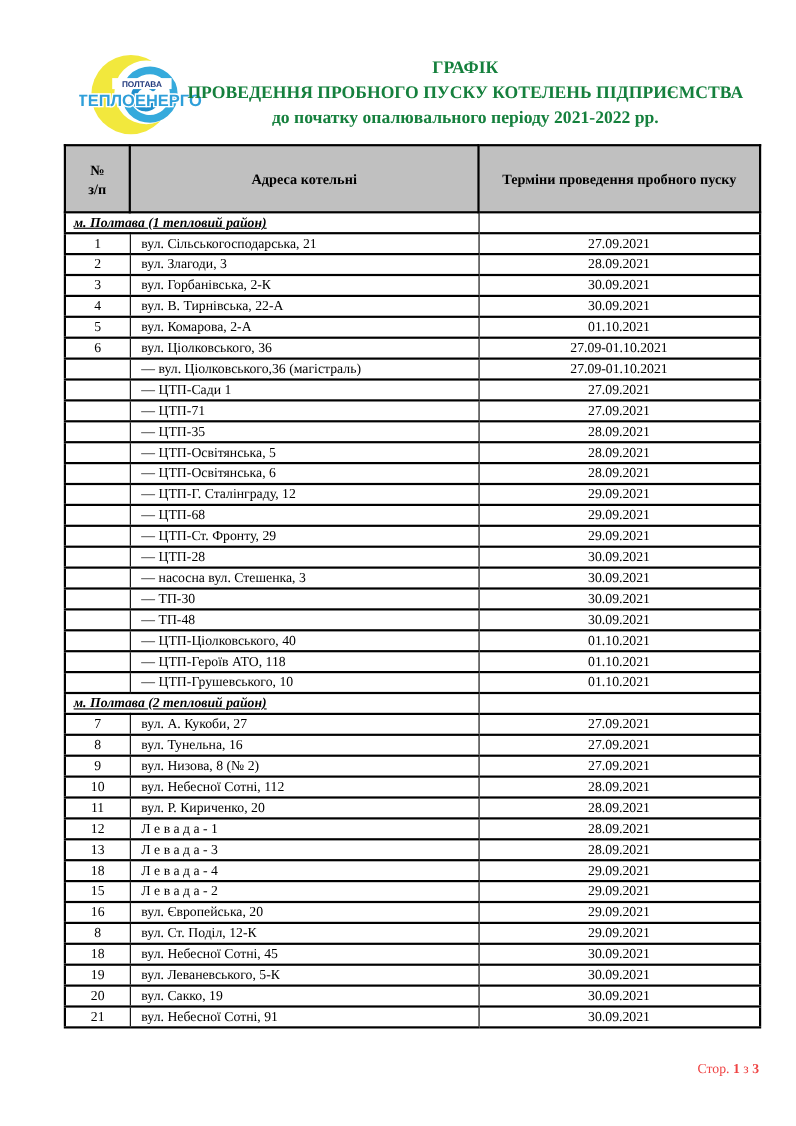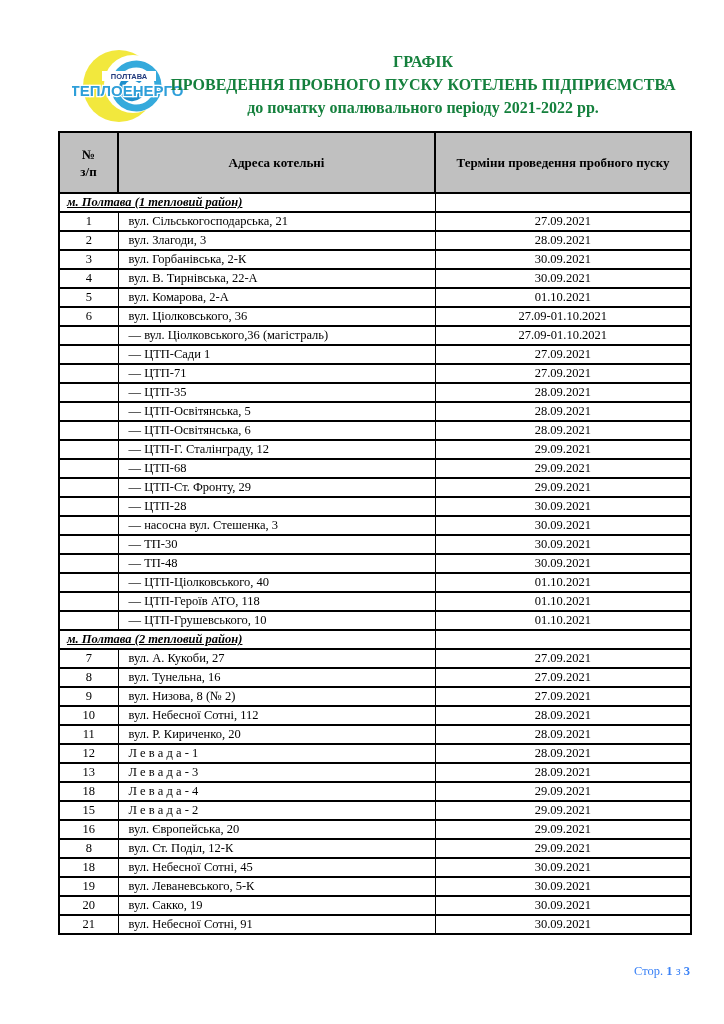--- a/index.html
+++ b/index.html
@@ -43,21 +43,21 @@
   td.addr { text-align:left; padding-left:10px !important; }
   td.date { text-align:center;margin-left:16px; }
   tr.section td.sec {
     font-weight:bold; font-style:italic; padding-left:7px !important; text-align:left;
   }
   tr.section td.sec span { text-decoration:underline; }
 
   
   .footer {
     position:absolute; right:34px; top:964px;
-    font-size:12.5px; color:#3b82f6;
+    font-size:12.5px; color:#ef4444;
   }
   .footer .b { font-weight:bold; }
 </style>
 </head>
 <body>
 
 <div class="page">
 
   <svg class="logo" viewBox="0 0 114 80">
 

